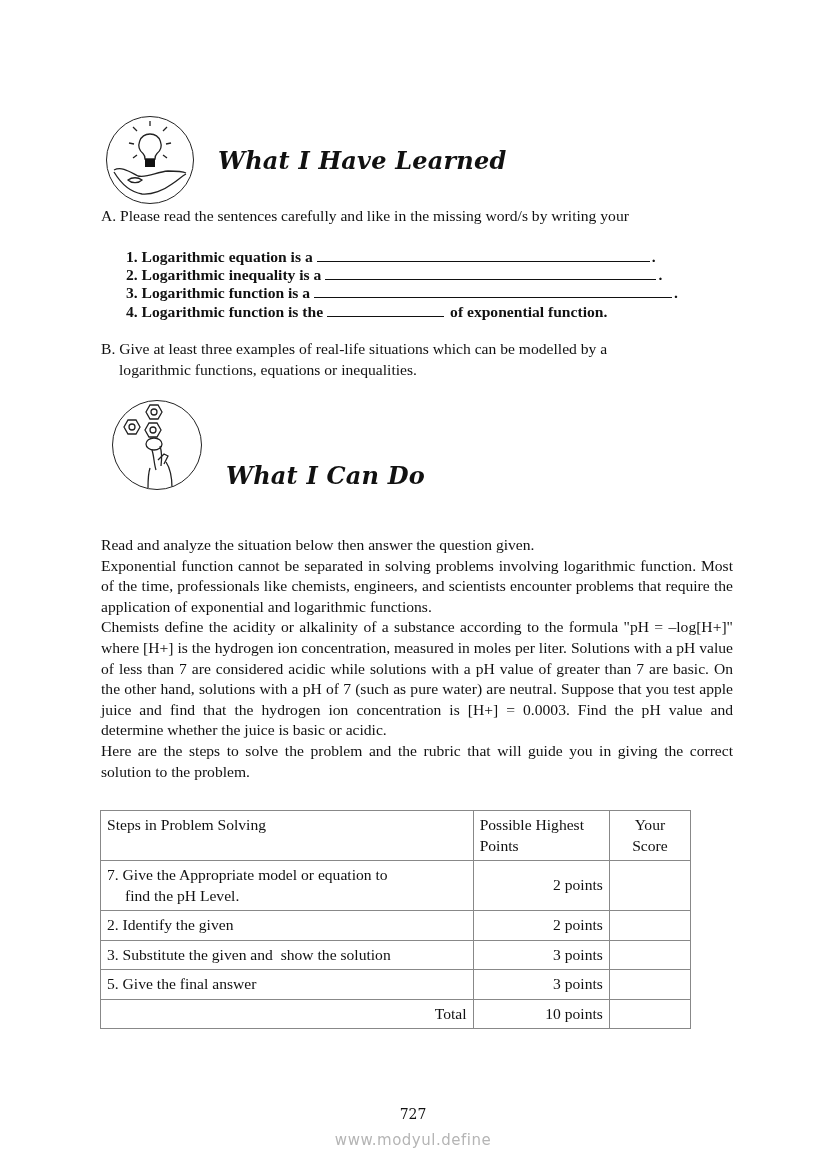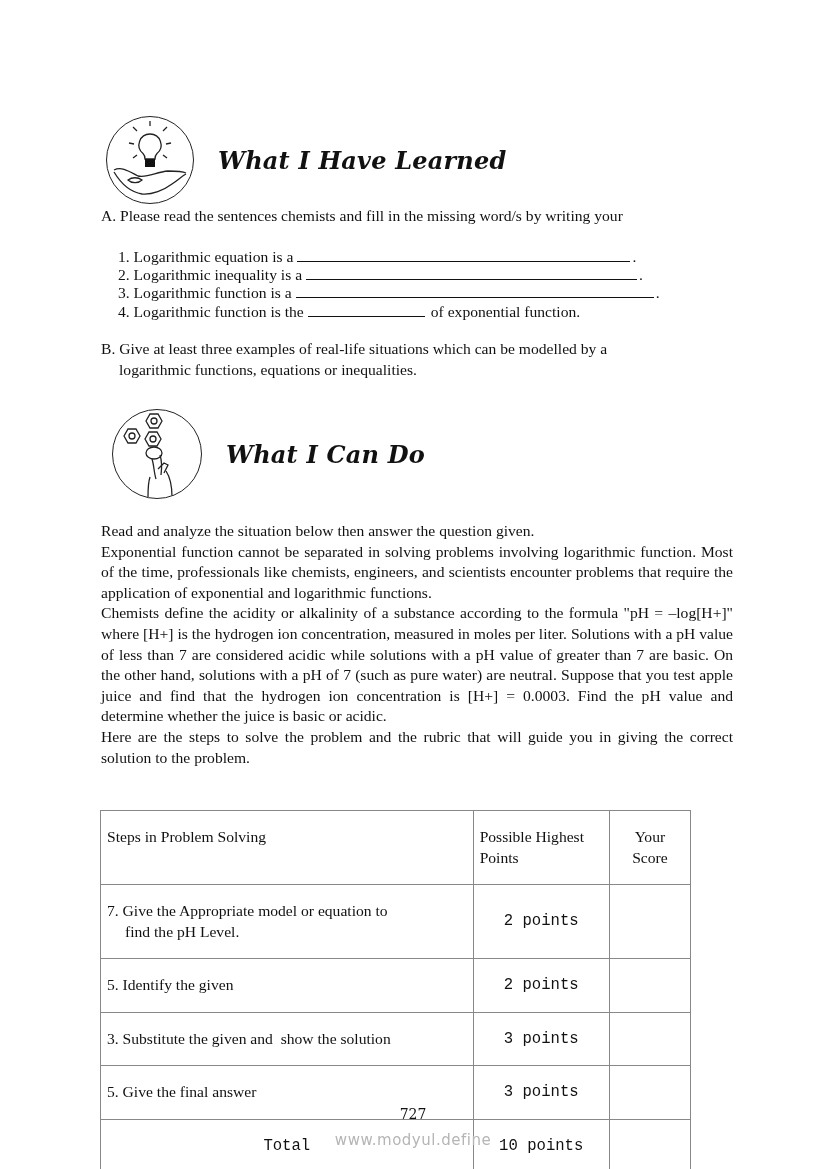--- a/index.html
+++ b/index.html
@@ -11,22 +11,22 @@
                  display: flex; align-items: center; justify-content: center; background: #fff; overflow: hidden; }
   .section-title { font-family: "DejaVu Serif", serif; font-weight: bold; font-style: italic;
                    font-size: 24px; color: #111; margin-left: 24px; letter-spacing: 0.2px; }
   .txt { position: absolute; font-family: "Liberation Serif", serif; font-size: 15.6px; line-height: 20.6px; color: #111; }
   .justify { text-align: justify; }
   .list { position: absolute; font-family: "Liberation Serif", serif; font-size: 15.6px; line-height: 18.2px; }
   .list .row { display: flex; align-items: baseline; white-space: nowrap; }
   .blank { display: inline-block; border-bottom: 1px solid #111; height: 12px; margin: 0 2px 0 4px; }
   table.rubric { position: absolute; left: 100px; top: 804px; width: 591px; border-collapse: collapse;
                  font-family: "Liberation Serif", serif; font-size: 15.6px; line-height: 20.5px; color: #111; }
-  table.rubric td { border: 1px solid #888; padding: 16px 6px; vertical-align: top; }
-  table.rubric td.c { text-align: center; vertical-align: middle; font-family: Liberation Mono, monospace; }
+  table.rubric td { border: 1px solid #888; padding: 4px 6px; vertical-align: top; }
+  table.rubric td.c { text-align: right; vertical-align: middle; }
   .page-num { position: absolute; left: 0; width: 826px; top: 1100px; text-align: center;
               font-family: "DejaVu Serif", serif; font-size: 14px; color: #111; }
   .watermark { position: absolute; left: 0; width: 826px; top: 1125px; text-align: center;
                font-family: "DejaVu Sans", sans-serif; font-size: 15px; color: #b5b5b5; letter-spacing: 0.5px; }
 </style>
 </head>
 <body>
 
 <div class="page">
 
@@ -46,24 +46,24 @@
           <path d="M4 52 c6 10 16 20 28 22 c10 1 22 -4 30 -10 c6 -4 10 -8 14 -10"></path>
           <path d="M18 60 c4 -3 10 -3 14 0 c-3 3 -10 4 -14 0 z"></path>
         </g>
         <rect x="35" y="39" width="10" height="8" fill="#111"></rect>
       </svg>
     </div>
     <div class="section-title">What I Have Learned</div>
   </div>
 
   <div class="txt" style="left:101px; top:200px; width:640px;">
-    <div>A. Please read the sentences chemists and fill in the missing word/s by writing your</div>
+    <div>A. Please read the sentences carefully and like in the missing word/s by writing your</div>
   </div>
 
-  <div class="list" style="left:118px; top:242px;">
+  <div class="list" style="left:126px; top:242px;font-weight:bold;">
     <div class="row">
       <span>1. Logarithmic equation is a</span>
       <span class="blank" style="width:333px;"></span>
       <span>.</span>
     </div>
     <div class="row">
       <span>2. Logarithmic inequality is a</span>
       <span class="blank" style="width:331px;"></span>
       <span>.</span>
     </div>
@@ -77,21 +77,21 @@
       <span class="blank" style="width:117px; margin-right:6px;"></span>
       <span>of exponential function.</span>
     </div>
   </div>
 
   <div class="txt" style="left:101px; top:333px; width:640px;">
     <div>B. Give at least three examples of real-life situations which can be modelled by a</div>
     <div style="padding-left:18px;">logarithmic functions, equations or inequalities.</div>
   </div>
 
-  <div class="section-head" style="left:112px; top:403px;">
+  <div class="section-head" style="left:112px; top:394px;align-items:flex-end;">
     <div class="icon-circle" style="width:88px;height:88px;">
       <svg width="86" height="86" viewBox="0 0 86 86">
         <g fill="none" stroke="#222" stroke-width="1.3">
           <polygon points="36,3 44,3 48,10 44,17 36,17 32,10"></polygon>
           <circle cx="40" cy="10" r="3"></circle>
           <polygon points="14,18 22,18 26,25 22,32 14,32 10,25"></polygon>
           <circle cx="18" cy="25" r="3"></circle>
           <polygon points="35,21 43,21 47,28 43,35 35,35 31,28"></polygon>
           <circle cx="39" cy="28" r="3"></circle>
           <ellipse cx="40" cy="42" rx="8" ry="6"></ellipse>
@@ -99,21 +99,21 @@
           <path d="M46 44 c2 6 2 12 1 20"></path>
           <path d="M44 58 l6 -6 l4 2 l-4 8"></path>
           <path d="M36 66 c-2 6 -2 12 -2 20"></path>
           <path d="M52 60 c4 6 6 14 6 26"></path>
         </g>
       </svg>
     </div>
     <div class="section-title">What I Can Do</div>
   </div>
 
-  <div class="txt justify" style="left:101px; top:515px; width:632px;">
+  <div class="txt justify" style="left:101px; top:529px; width:632px;">
     <div>Read and analyze the situation below then answer the question given.</div>
     <div>Exponential function cannot be separated in solving problems involving logarithmic function. Most of the time, professionals like chemists, engineers, and scientists encounter problems that require the application of exponential and logarithmic functions.</div>
     <div>Chemists define the acidity or alkalinity of a substance according to the formula "pH = –log[H+]" where [H+] is the hydrogen ion concentration, measured in moles per liter. Solutions with a pH value of less than 7 are considered acidic while solutions with a pH value of greater than 7 are basic. On the other hand, solutions with a pH of 7 (such as pure water) are neutral. Suppose that you test apple juice and find that the hydrogen ion concentration is [H+] = 0.0003. Find the pH value and determine whether the juice is basic or acidic.</div>
     <div>Here are the steps to solve the problem and the rubric that will guide you in giving the correct solution to the problem.</div>
   </div>
 
   <table class="rubric">
     <colgroup>
         <col style="width:372px">
         <col style="width:136px">
@@ -127,21 +127,21 @@
     </tr>
     <tr>
       <td style="height:41px;">
         <div>7. Give the Appropriate model or equation to</div>
         <div style="padding-left:18px;">find the pH Level.</div>
       </td>
       <td class="c">2 points</td>
       <td class="c"></td>
     </tr>
     <tr>
-      <td>5. Identify the given</td>
+      <td>2. Identify the given</td>
       <td class="c">2 points</td>
       <td class="c"></td>
     </tr>
     <tr>
       <td style="white-space:pre;">3. Substitute the given and  show the solution</td>
       <td class="c">3 points</td>
       <td class="c"></td>
     </tr>
     <tr>
       <td>5. Give the final answer</td>

